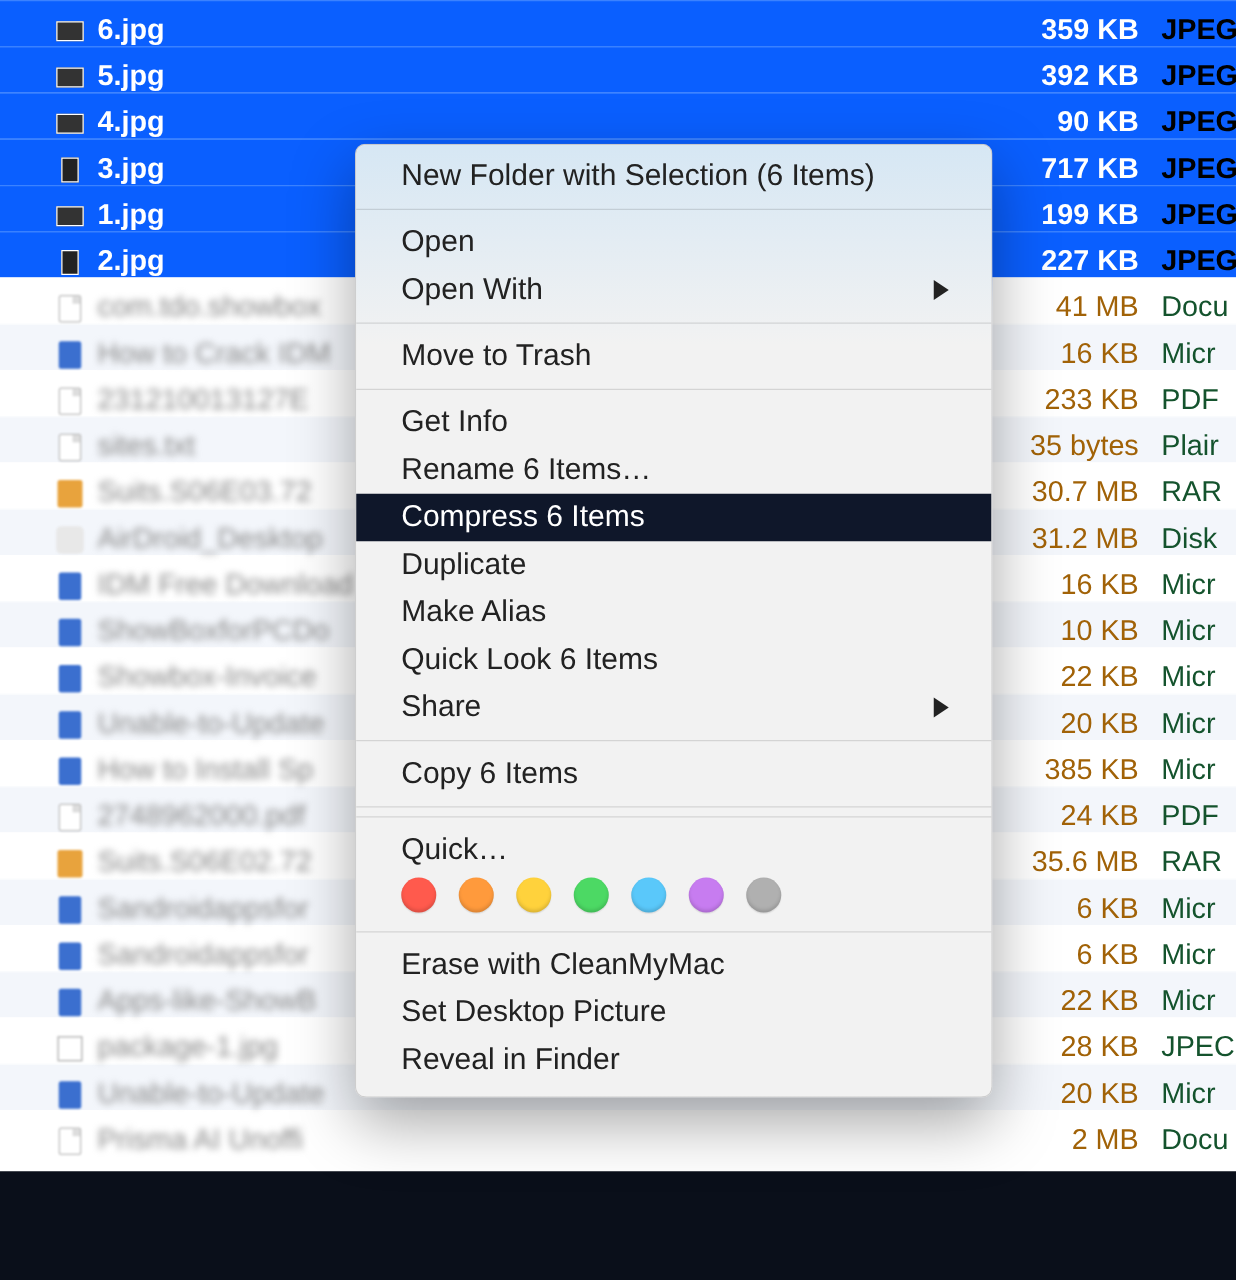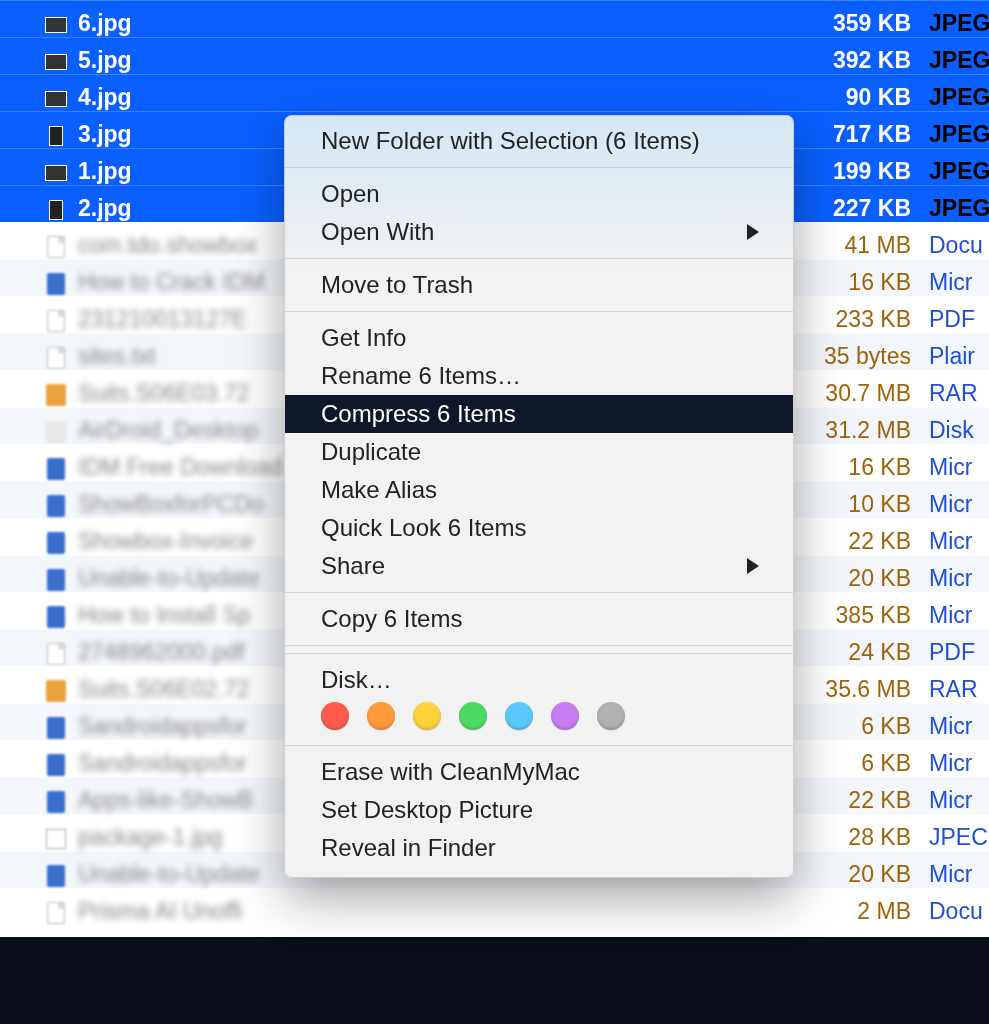--- a/index.html
+++ b/index.html
@@ -48,21 +48,21 @@
   .row .size {
     width: 130px;
     text-align: right;
     color: #a16207;
     padding-right: 18px;
     white-space: nowrap;
   }
   .row.selected .size { color: #fff; font-weight: 600; }
   .row .kind {
     width: 60px;
-    color: #1d4ed8;
+    color: #14532d;
     white-space: nowrap;
     overflow: hidden;
   }
   .row.selected .kind { color: #000000; font-weight: 600; }
   .row.alt:not(.selected) { background: #f3f6fb; }
   .row:not(.selected):not(.alt) { background: #fff; }
   .row.blurred .name {
     filter: blur(3px);
     color: #888;
   }
@@ -395,21 +395,21 @@
   <div class="sep"></div>
 
   <div class="menu-item">
     <span>Copy 6 Items</span>
   </div>
   <div class="sep"></div>
 
   <div class="sep"></div>
 
   <div class="menu-item" style="padding-bottom:0;">
-    <span>Disk…</span>
+    <span>Quick…</span>
   </div>
   <div class="tag-row" id="tag-row">
       <div class="tag-dot" title="#ff5a4d" style="background: rgb(255, 90, 77);"></div>
       <div class="tag-dot" title="#ff9a3c" style="background: rgb(255, 154, 60);"></div>
       <div class="tag-dot" title="#ffd23c" style="background: rgb(255, 210, 60);"></div>
       <div class="tag-dot" title="#4cd964" style="background: rgb(76, 217, 100);"></div>
       <div class="tag-dot" title="#5ac8fa" style="background: rgb(90, 200, 250);"></div>
       <div class="tag-dot" title="#c77cf0" style="background: rgb(199, 124, 240);"></div>
       <div class="tag-dot" title="#b0b0b0" style="background: rgb(176, 176, 176);"></div>
     </div>

